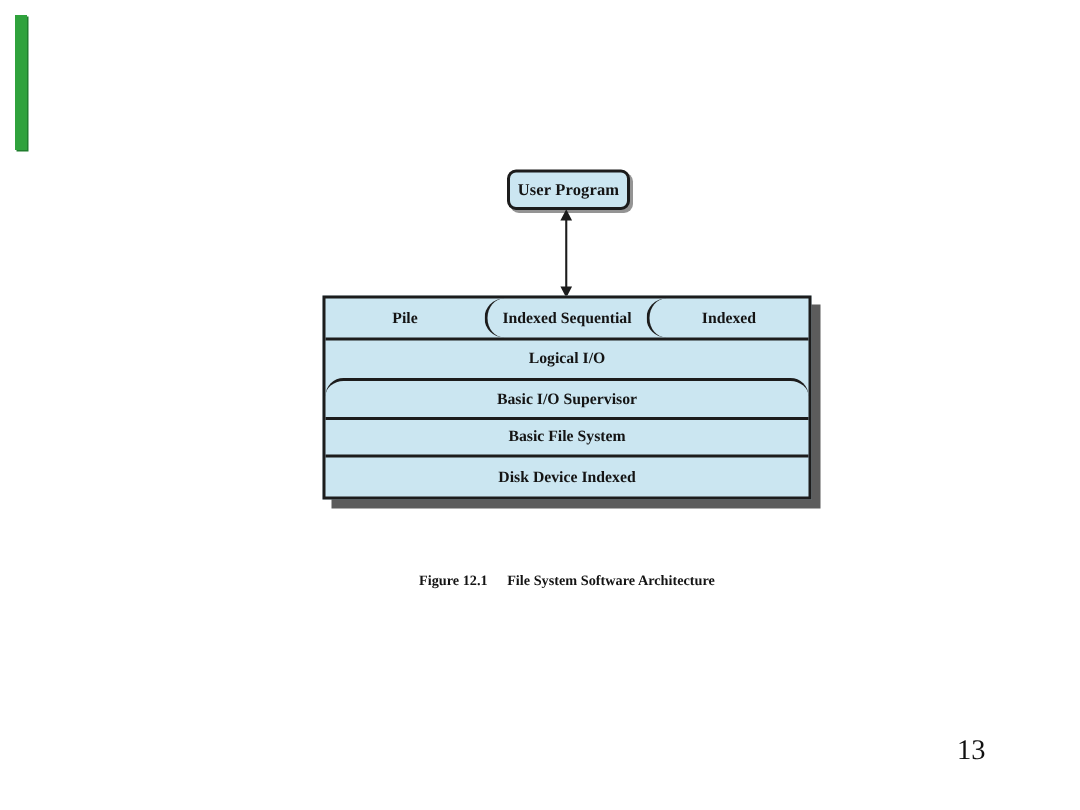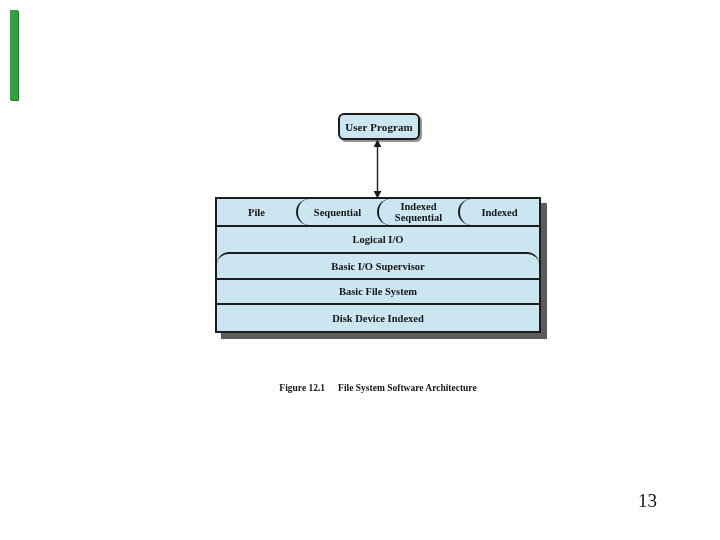--- a/index.html
+++ b/index.html
@@ -140,21 +140,20 @@
 
   <svg class="arrow-svg" viewBox="0 0 13 60">
     <line x1="6.5" y1="5" x2="6.5" y2="55" stroke="#1c1c1c" stroke-width="1.4"></line>
     <polygon points="6.5,0.5 2.6,8 10.4,8" fill="#1c1c1c"></polygon>
     <polygon points="6.5,59.5 2.6,52 10.4,52" fill="#1c1c1c"></polygon>
   </svg>
 
   <div class="stack">
     <div class="row row-cells row-1">
       <div class="cell">Pile</div>
-      <div class="cell">Sequential</div>
       <div class="cell">Indexed Sequential</div>
       <div class="cell">Indexed</div>
     </div>
     <div class="row layer row-2">Logical I/O</div>
     <div class="row layer row-3">Basic I/O Supervisor</div>
     <div class="row layer row-4">Basic File System</div>
     <div class="row row-cells row-5">
       <div class="cell">Disk Device Indexed</div>
     </div>
   </div>

